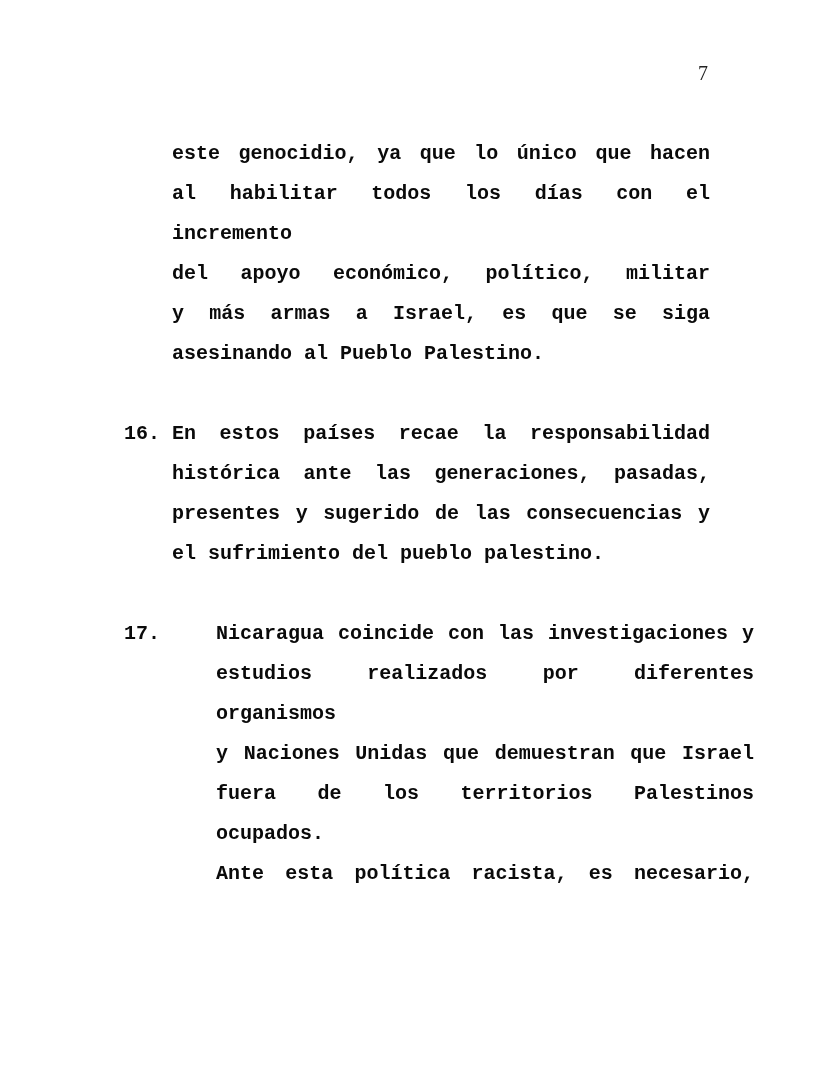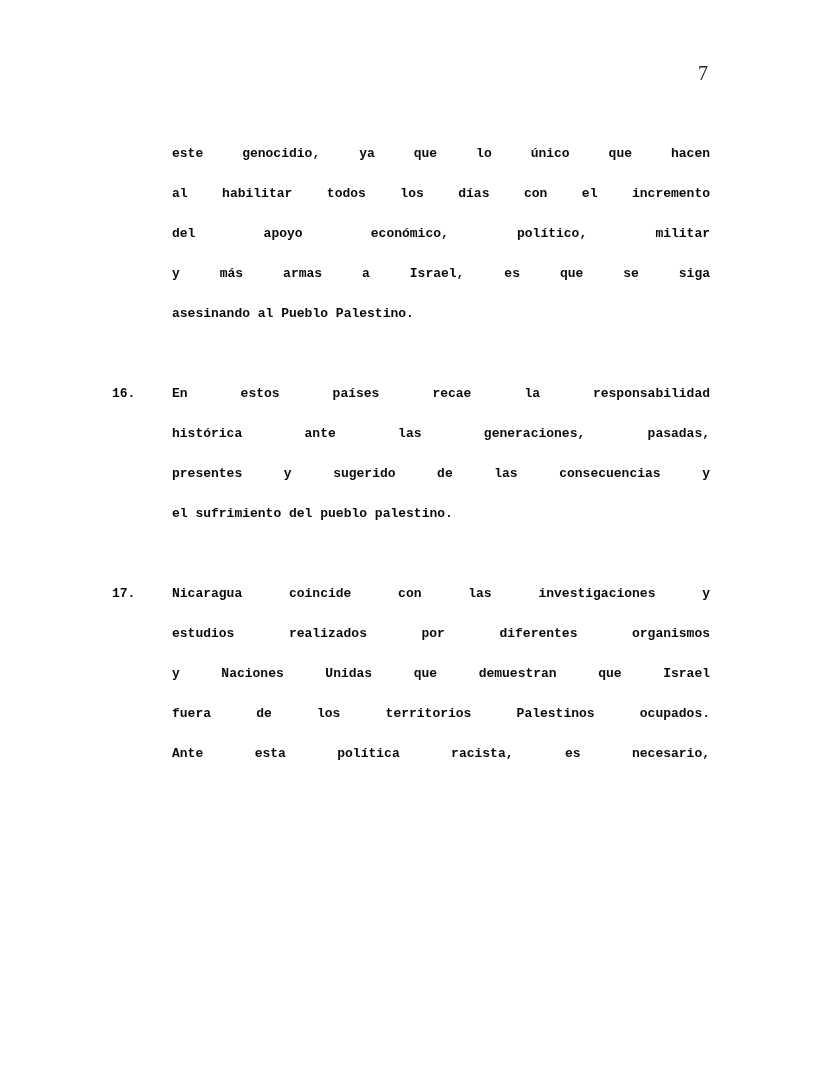--- a/index.html
+++ b/index.html
@@ -23,34 +23,35 @@
     font-family: "Liberation Serif", "DejaVu Serif", serif;
     font-weight: 400;
     font-size: 20px;
     color: #222222;
   }
   .content {
     position: absolute;
     left: 112px;
     top: 134px;
     width: 598px;
-    font-size: 13px;
+    font-size: 20px;
     line-height: 40px;
   }
   .para {
     display: flex;
     margin-bottom: 40px;
   }
   .para:last-child {
     margin-bottom: 0;
+    gap: 44px;
   }
   .num-col {
     width: 60px;
     flex: none;
-    text-align: left;
+    text-align: center;
     white-space: nowrap;
   }
   .lines-col {
     width: 538px;
     flex: none;
   }
   .line {
     width: 538px;
     text-align: justify;
     text-align-last: justify;

